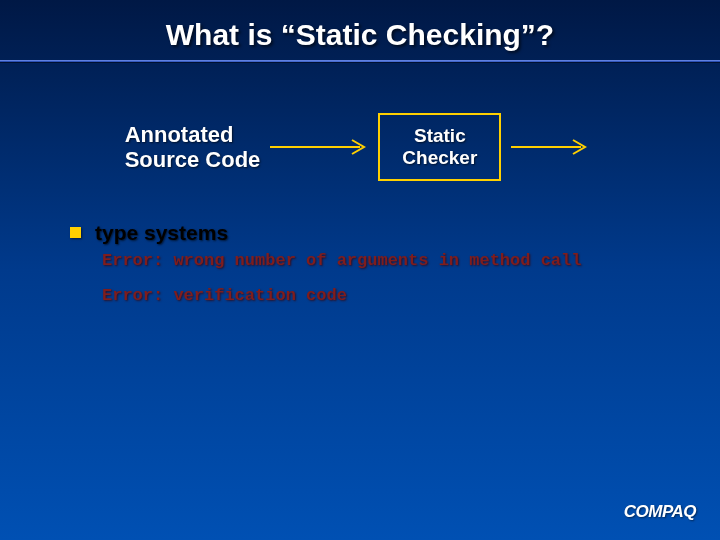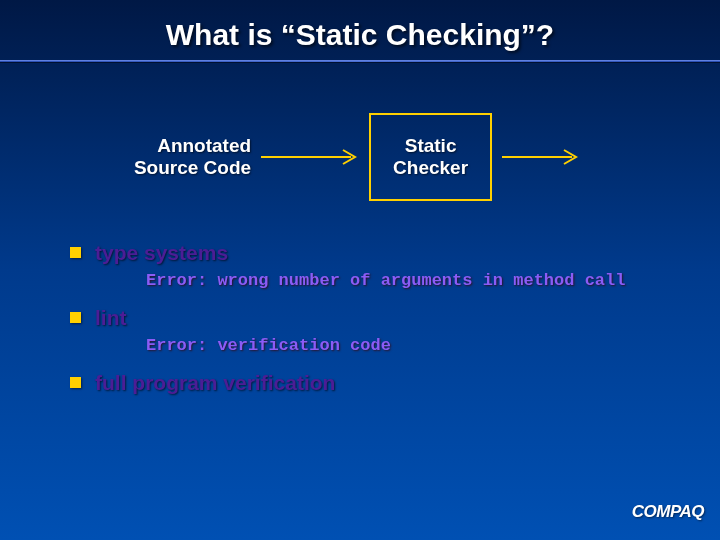--- a/index.html
+++ b/index.html
@@ -31,34 +31,34 @@
   .diagram {
     display: flex;
     align-items: center;
     justify-content: center;
     padding: 0 30px;
     margin-bottom: 40px;
     gap: 4px;
   }
   .diag-text {
     color: #ffffff;
-    font-size: 19px;
+    font-size: 22px;
     font-weight: bold;
-    text-align: right;
+    text-align: left;
     white-space: pre-line;
     text-shadow: 1px 1px 2px rgba(0,0,0,0.6);
     line-height: 1.15;
   }
   .arrow {
     flex-shrink: 0;
   }
   .arrow svg { display: block; }
   .process-box {
     border: 2px solid #ffd000;
-    padding: 20px 22px;
+    padding: 10px 22px;
     color: #ffffff;
     font-size: 19px;
     font-weight: bold;
     text-align: center;
     white-space: pre-line;
     line-height: 1.15;
     text-shadow: 1px 1px 2px rgba(0,0,0,0.6);
   }
   .error-out {
     color: #ff4040;
@@ -77,38 +77,38 @@
   }
   .bullet-square {
     width: 11px;
     height: 11px;
     background: #ffd000;
     margin-right: 14px;
     flex-shrink: 0;
     box-shadow: 1px 1px 2px rgba(0,0,0,0.5);
   }
   .bullet-text {
-    color: #4c1d95;
+    color: #000000;
     font-size: 21px;
     font-weight: bold;
     text-shadow: 1px 1px 2px rgba(0,0,0,0.6);
   }
   .error-line {
-    color: #8b5cf6;
+    color: #7f1d1d;
     font-family: "Courier New", monospace;
     font-size: 17px;
     font-weight: bold;
-    margin-left: 76px;
+    margin-left: 32px;
     margin-bottom: 16px;
     text-shadow: 1px 1px 2px rgba(60,0,0,0.7);
   }
   .logo {
     position: absolute;
     bottom: 18px;
-    right: 16px;
+    right: 24px;
     color: #ffffff;
     font-family: Arial, sans-serif;
     font-weight: 900;
     font-style: italic;
     font-size: 17px;
     letter-spacing: -0.5px;
     text-shadow: 1px 1px 2px rgba(0,0,0,0.5);
   }
 </style>
 </head>
@@ -136,25 +136,17 @@
   </div>
 </div>
 
 <div class="bullets">
   <div class="bullet-row">
     <div class="bullet-square"></div>
     <div class="bullet-text">type systems</div>
   </div>
   <div class="error-line">Error: wrong number of arguments in method call</div>
 
-  <div class="bullet-row">
-    <div class="bullet-square"></div>
-    <div class="bullet-text">lint</div>
-  </div>
   <div class="error-line">Error: verification code</div>
 
-  <div class="bullet-row">
-    <div class="bullet-square"></div>
-    <div class="bullet-text">full program verification</div>
-  </div>
 </div>
 
 <div class="logo">COMPAQ</div>
 
 </body></html>

